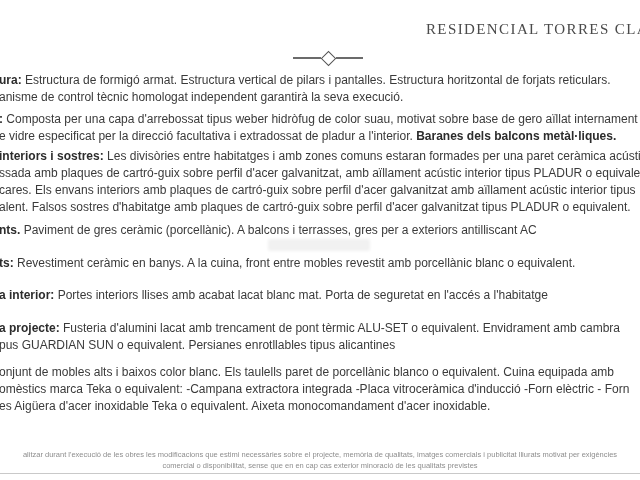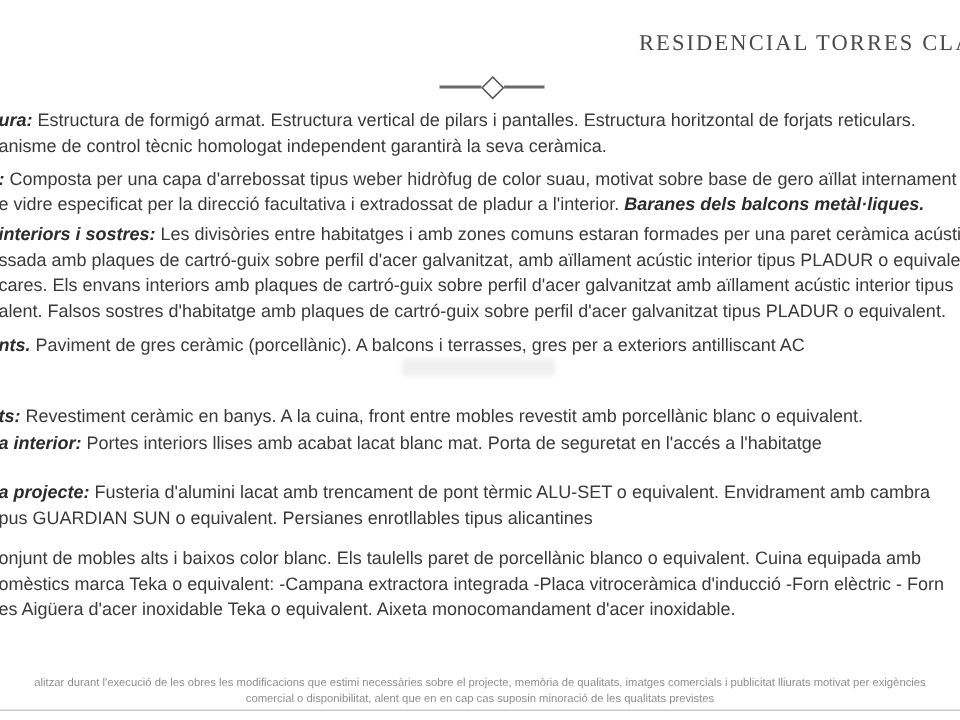--- a/index.html
+++ b/index.html
@@ -39,21 +39,21 @@
     position:absolute;
     left:-1px;right:0;
     white-space:nowrap;
   }
   .line{
     font-size:12px;
     line-height:17px;
     white-space:nowrap;
     overflow:hidden;
   }
-  .b{font-weight:700;color:#2c2c2c;font-style:italic;}
+  .b{font-weight:700;color:#2c2c2c;}
   .watermark{
     position:absolute;
     left:268px;top:239px;width:102px;height:12px;
     background:rgba(150,150,150,0.13);
     border-radius:2px;
     filter:blur(1.5px);
   }
   .footer{
     position:absolute;
     left:0;right:0;top:449px;
@@ -78,60 +78,60 @@
   <div class="doc-title">RESIDENCIAL TORRES CLA</div>
 
   <div class="divider">
     <div class="seg"></div>
     <div class="diamond"></div>
     <div class="seg"></div>
   </div>
 
   <div class="para" style="top:72px">
     <div class="line"><span class="b">ura:</span><span> Estructura de formigó armat. Estructura vertical de pilars i pantalles. Estructura horitzontal de forjats reticulars.</span></div>
-    <div class="line"><span>anisme de control tècnic homologat  independent garantirà la seva ceràmica.</span></div>
+    <div class="line"><span>anisme de control tècnic homologat  independent garantirà la seva execució.</span></div>
   </div>
 
   <div class="para" style="top:111px">
     <div class="line"><span class="b">:</span><span> Composta per una capa d'arrebossat tipus weber hidròfug de color suau, motivat sobre base de gero aïllat internament</span></div>
     <div class="line"><span>e vidre especificat per la direcció facultativa i extradossat de pladur a l'interior.  </span><span class="b">Baranes dels balcons metàl·liques.</span></div>
   </div>
 
   <div class="para" style="top:148px">
     <div class="line"><span class="b">interiors i sostres:</span><span> Les divisòries entre habitatges i amb zones comuns estaran formades per una paret ceràmica acústica</span></div>
     <div class="line"><span>ssada amb plaques de cartró-guix sobre perfil d'acer galvanitzat, amb aïllament acústic interior tipus PLADUR o equivalent</span></div>
     <div class="line"><span>cares. Els envans interiors amb plaques de cartró-guix sobre perfil d'acer galvanitzat amb aïllament acústic interior tipus</span></div>
     <div class="line"><span>alent. Falsos sostres d'habitatge amb plaques de cartró-guix sobre perfil d'acer galvanitzat tipus PLADUR o equivalent.</span></div>
   </div>
 
   <div class="para" style="top:222px">
     <div class="line"><span class="b">nts.</span><span> Paviment de gres ceràmic (porcellànic). A balcons i terrasses, gres per a exteriors antilliscant AC</span></div>
   </div>
 
   <div class="watermark"></div>
 
-  <div class="para" style="top:269px">
+  <div class="para" style="top:255px">
     <div class="line"><span class="b">ts:</span><span> Revestiment ceràmic en banys. A la cuina, front entre mobles revestit amb porcellànic blanc o equivalent.</span></div>
   </div>
 
   <div class="para" style="top:287px">
     <div class="line"><span class="b">a interior:</span><span> Portes interiors llises amb acabat lacat blanc mat. Porta de seguretat en l'accés a l'habitatge</span></div>
   </div>
 
   <div class="para" style="top:320px">
     <div class="line"><span class="b">a projecte:</span><span> Fusteria d'alumini lacat amb trencament de pont tèrmic ALU-SET o equivalent. Envidrament amb cambra</span></div>
     <div class="line"><span>pus GUARDIAN SUN o equivalent. Persianes enrotllables tipus alicantines</span></div>
   </div>
 
   <div class="para" style="top:364px">
     <div class="line"><span>onjunt de mobles alts i baixos color blanc. Els taulells paret de porcellànic blanco o equivalent.  Cuina equipada amb</span></div>
     <div class="line"><span>omèstics marca Teka o equivalent: -Campana extractora integrada -Placa vitroceràmica d'inducció -Forn elèctric - Forn</span></div>
     <div class="line"><span>es Aigüera d'acer inoxidable Teka o equivalent. Aixeta monocomandament d'acer inoxidable.</span></div>
   </div>
 
   <div class="footer">
     <div class="fline">alitzar durant l'execució de les obres les modificacions que estimi necessàries sobre el projecte, memòria de qualitats, imatges comercials i publicitat lliurats motivat per exigències</div>
-    <div class="fline">comercial o disponibilitat, alent que en en cap cas suposin minoració de les qualitats previstes</div>
+    <div class="fline">comercial o disponibilitat, sense que en en cap cas exterior minoració de les qualitats previstes</div>
   </div>
 
   <div class="bottom-rule"></div>
 
 </div>
 
 </body></html>

